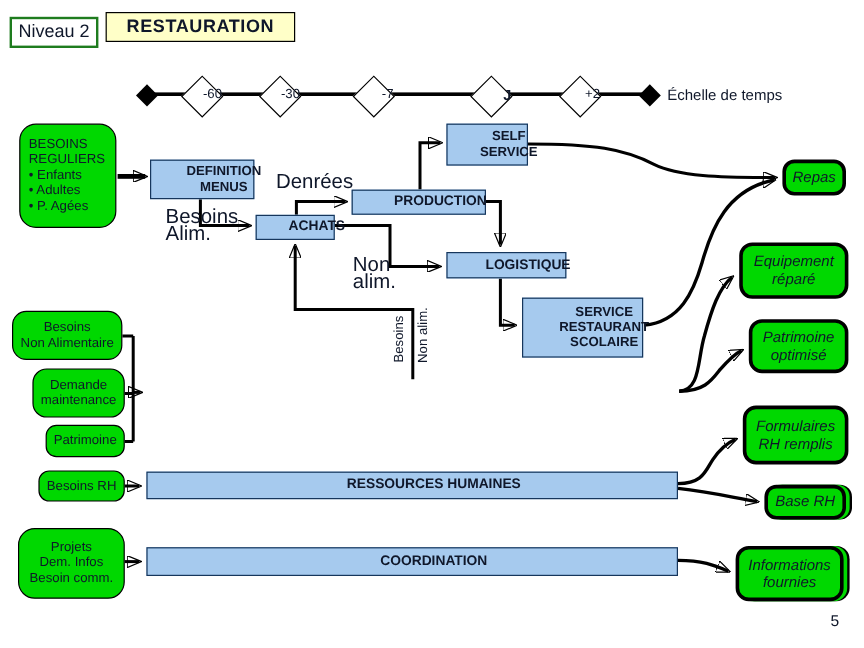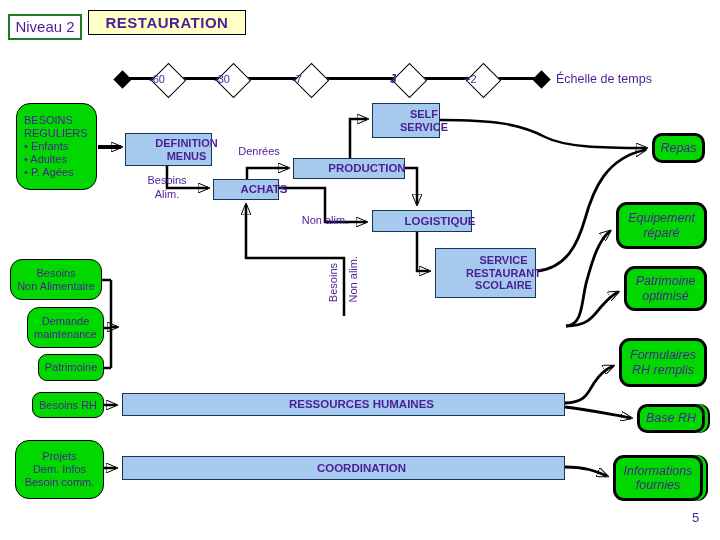--- a/index.html
+++ b/index.html
@@ -1,35 +1,35 @@
 <!DOCTYPE html>
 <html><head>
 <meta charset="utf-8">
 <style>
   html,body { margin:0; padding:0; background:#fff; }
   .slide {
     position:relative; width:720px; height:540px; background:#ffffff;
-    font-family:"Liberation Sans", sans-serif; color:#4c1d95; overflow:hidden;
+    font-family:"Liberation Sans", sans-serif; color:#0f172a; overflow:hidden;
   }
   
   .level-box {
     position:absolute; left:8px; top:14px; width:70px; height:22px;
     background:#fff; border:2px solid #1E7C1E; text-align:center;
     font-size:15px; line-height:22px;
   }
   .title-box {
     position:absolute; left:88px; top:10px; width:156px; height:23px;
     background:#FFFFC8; border:1.5px solid #000; text-align:center;
     font-size:15px; font-weight:bold; line-height:23px; letter-spacing:.5px;
   }
   
   .tl-line { position:absolute; left:122px; top:77px; width:419px; height:3px; background:#000; }
   .bdiamond { position:absolute; width:13px; height:13px; background:#000; transform:rotate(45deg); }
   .diamond { position:absolute; width:23px; height:23px; background:#fff; border:1.6px solid #000; transform:rotate(45deg); }
-  .dlabel { position:absolute; width:36px; text-align:left; font-size:11px; line-height:14px; }
+  .dlabel { position:absolute; width:36px; text-align:right; font-size:11px; line-height:14px; }
   .dlabel.bold { font-weight:bold; font-size:12px; }
   .tl-caption { position:absolute; left:556px; top:72px; font-size:12.5px; }
   
   .gin {
     position:absolute; background:#00D800; border:1.6px solid #000;
     font-size:11px; line-height:13px; text-align:center;
     display:flex; align-items:center; justify-content:center; box-sizing:border-box;
   }
   .gin.lefttext { text-align:left; justify-content:flex-start; padding-left:7px; }
   
@@ -40,21 +40,21 @@
   }
   .proc.wide { font-size:11.5px; }
   
   .gout {
     position:absolute; background:#00D800; border:3px solid #000; border-radius:11px;
     font-size:12.5px; line-height:14.5px; text-align:center;
     display:flex; align-items:center; justify-content:center; box-sizing:border-box;font-style:italic;
   }
   .stacked { box-shadow: 3px 0 0 0 #00D800, 5px 0 0 0 #000; }
   
-  .flabel { position:absolute; font-size:11px; line-height:13.5px; text-align:center; }
+  .flabel { position:absolute; font-size:17px; line-height:13.5px; }
   .vlabel { position:absolute; writing-mode:vertical-rl; transform:rotate(180deg); font-size:11px; }
   .pagenum { position:absolute; left:692px; top:510px; font-size:13px; }
   svg.connectors { position:absolute; left:0; top:0; width:720px; height:540px; pointer-events:none; }
   svg.connectors path { fill:none; stroke:#000; }
 </style>
 </head>
 <body>
 
 <div class="slide">
 

